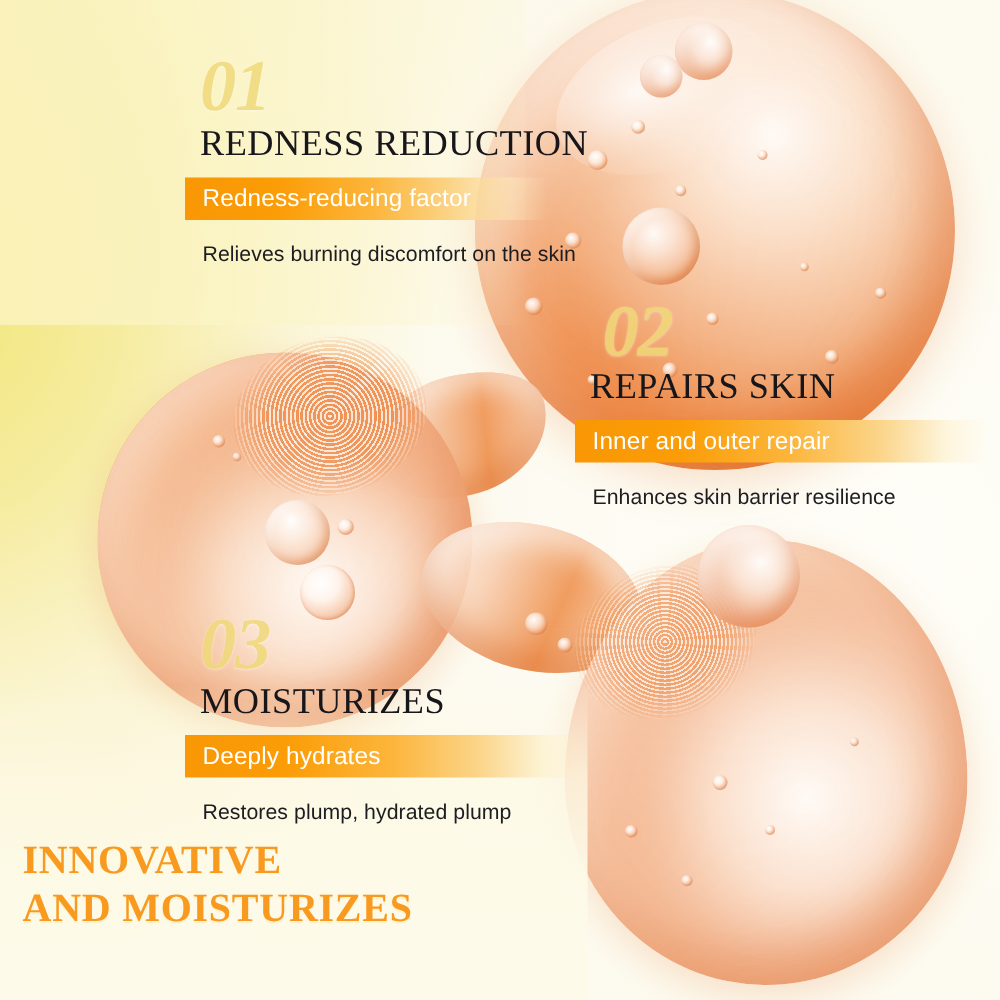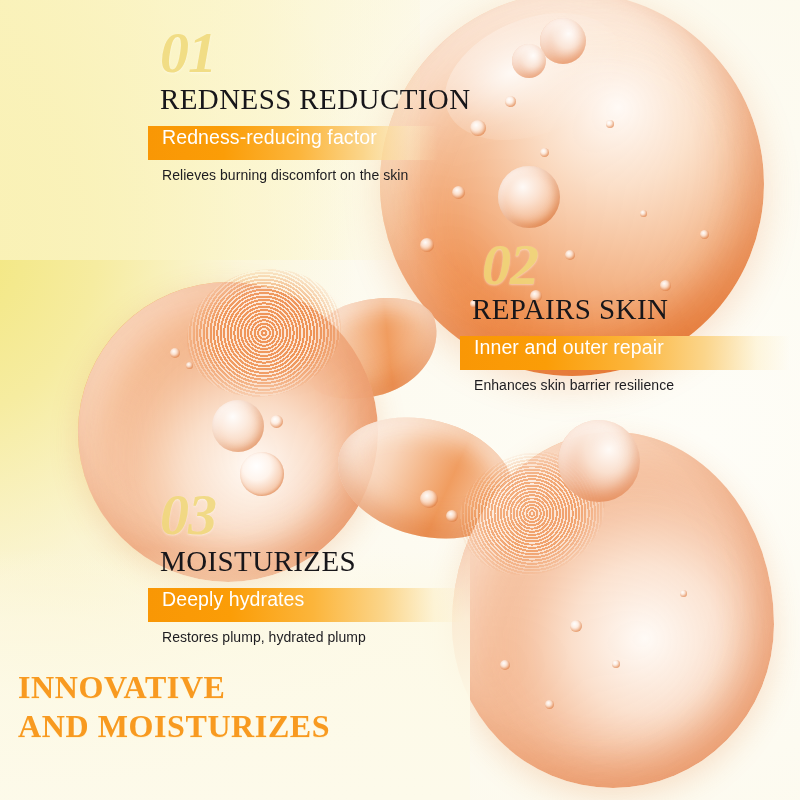--- a/index.html
+++ b/index.html
@@ -255,21 +255,21 @@
     letter-spacing: 0.4px;
     color: #17161a;
     margin: 12px;
     white-space: nowrap;
   }
 
   .block-bar {
     position: relative;
     height: 34px;
     display: flex;
-    align-items: flex-start;
+    align-items: center;
     margin-top: 6px;
   }
   .block-bar .bar-bg {
     position: absolute;
     left: 0;
     top: 0;
     height: 100%;
     background: linear-gradient(90deg, #f99705 0%, #fb9d07 26%, #fcb53b 52%, #fbd58a 74%, rgba(253,236,190,0.45) 90%, rgba(254,246,224,0) 100%);
   }
   .block-bar .bar-text {
@@ -277,32 +277,32 @@
     font-family: "Liberation Sans", sans-serif;
     font-size: 19.5px;
     font-weight: 400;
     color: #ffffff;
     letter-spacing: 0.1px;
     padding-left: 14px;
     white-space: nowrap;
   }
 
   .block-desc {
-    margin-top: 6px;
+    margin-top: 16px;
     font-family: "Liberation Sans", sans-serif;
-    font-size: 14px;
+    font-size: 17px;
     line-height: 1.38;
     color: #1d1c20;
     letter-spacing: 0.05px;
     padding-left: 14px;
     max-width: 300px;
   }
 
   
-  #block-1 { left: 148px; top: 72px; }
+  #block-1 { left: 148px; top: 88px; }
   #block-1 .block-number { left: 12px; top: -48px; }
   #block-1 .block-bar .bar-bg { width: 290px; }
 
   #block-2 { left: 460px; top: 282px; }
   #block-2 .block-number { left: 22px; top: -46px; }
   #block-2 .block-bar .bar-bg { width: 330px; }
   #block-2 .block-desc { max-width: 290px; }
 
   #block-3 { left: 148px; top: 534px; }
   #block-3 .block-number { left: 12px; top: -48px; }

